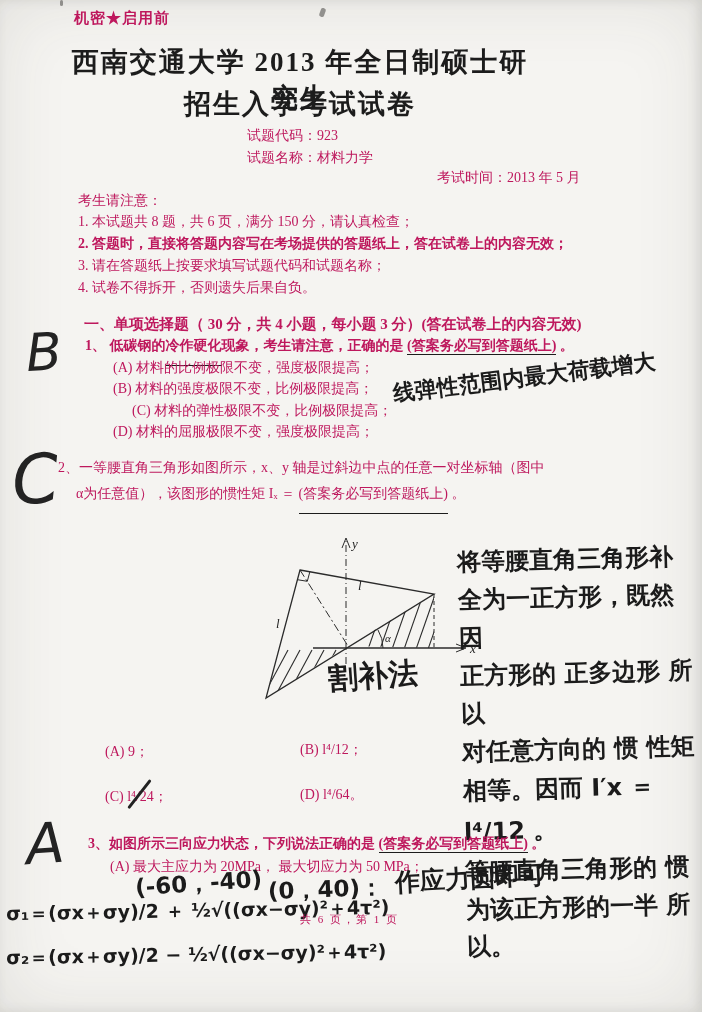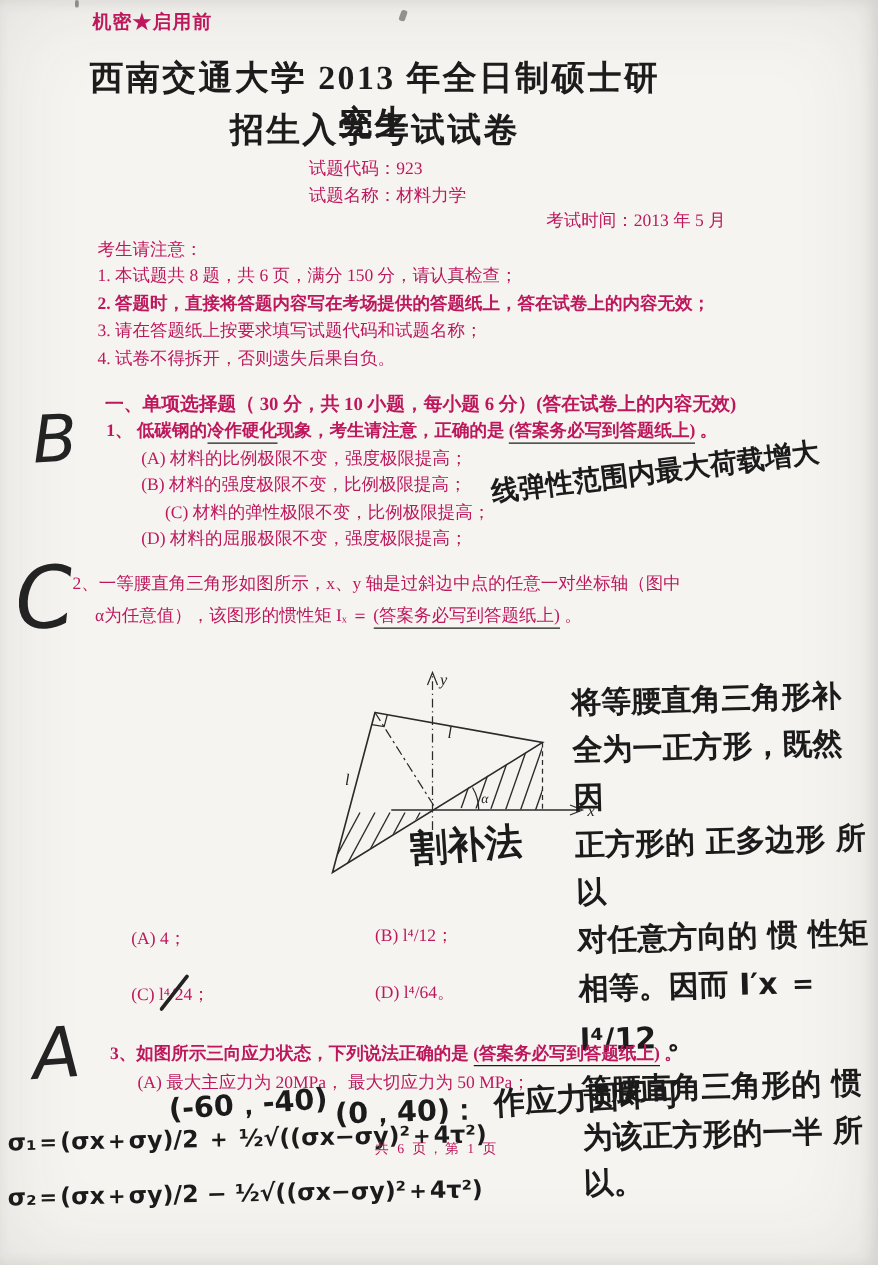--- a/index.html
+++ b/index.html
@@ -6,21 +6,21 @@
   .page{
     position:relative;width:702px;height:1012px;overflow:hidden;
     background:#f5f4f1;
     box-shadow:inset 0 0 70px rgba(60,58,52,0.10), inset -4px 0 12px rgba(60,58,52,0.12);
     font-family:"Liberation Serif","DejaVu Serif",serif;color:#1c1c1c;
   }
   .abs{position:absolute;}
   .print{font-family:"Liberation Serif","DejaVu Serif",serif;color:#be185d;font-size:14px;line-height:1.45;}
   .bold{font-weight:bold;}
   .hand{font-family:"DejaVu Sans",sans-serif;color:#1b1b1b;font-weight:bold;}
-  .ul{border-bottom:1.6px solid #1c1c1c;padding-bottom:1px;text-align:center;}
+  .ul{border-bottom:1.6px solid #1c1c1c;padding-bottom:12px;text-align:center;}
   .ul-bold{border-bottom:1.6px solid #1c1c1c;padding-bottom:1px;font-weight:bold;}
   .title{font-size:27px;font-weight:bold;letter-spacing:2px;text-align:center;}
   .mark-letter{font-family:"DejaVu Sans",sans-serif;font-style:italic;color:#232323;line-height:1;}
   .speck{background:#6b6a66;border-radius:2px;opacity:.7;}
   svg text{font-family:"Liberation Serif","DejaVu Serif",serif;fill:#232323;}
   .fig-line{stroke:#2b2b2b;stroke-width:1.3;fill:none;}
   .fig-thin{stroke:#2b2b2b;stroke-width:1;fill:none;}
   .hatch line{stroke:#2b2b2b;stroke-width:1.1;}
 </style>
 </head>
@@ -39,21 +39,21 @@
   <div class="abs print" style="left:247px;top:126px;font-size:14px;">试题代码：923</div>
   <div class="abs print" style="left:247px;top:148px;font-size:14px;text-align:right;">试题名称：材料力学</div>
   <div class="abs print" style="left:437px;top:168px;font-size:14px;">考试时间：2013 年 5 月</div>
 
   <div class="abs print" style="left:78px;top:191px;font-size:14px;">考生请注意：</div>
   <div class="abs print" style="left:78px;top:212px;font-size:14px;">1. 本试题共 8 题，共 6 页，满分 150 分，请认真检查；</div>
   <div class="abs print bold" style="left:78px;top:234px;font-size:14px;">2. 答题时，直接将答题内容写在考场提供的答题纸上，答在试卷上的内容无效；</div>
   <div class="abs print" style="left:78px;top:256px;font-size:14px;">3. 请在答题纸上按要求填写试题代码和试题名称；</div>
   <div class="abs print" style="left:78px;top:278px;font-size:14px;">4. 试卷不得拆开，否则遗失后果自负。</div>
 
-  <div class="abs print bold" style="left:84px;top:314px;font-size:15px;">一、单项选择题（ 30 分，共 10 小题，每小题 6 分）(答在试卷上的内容无效)</div>
+  <div class="abs print bold" style="left:84px;top:314px;font-size:15px;">一、单项选择题（ 30 分，共 4 小题，每小题 3 分）(答在试卷上的内容无效)</div>
 
   <div class="abs mark-letter" style="left:26px;top:326px;font-size:52px;transform:rotate(-3deg);">B</div>
 
   <div class="abs print bold" style="left:85px;top:336px;width:575px;font-size:14px;"><span>1、 </span><span>低碳钢的</span><span class="ul">冷作硬化</span><span>现象，考生请注意，正确的是 </span><span class="ul-bold">(答案务必写到答题纸上)</span><span> 。</span></div>
 
   <div class="abs print" style="left:113px;top:358px;font-size:14px;">(A) 材料的比例极限不变，强度极限提高；</div>
   <div class="abs print" style="left:113px;top:379px;font-size:14px;">(B) 材料的强度极限不变，比例极限提高；</div>
   <div class="abs print" style="left:113px;top:401px;font-size:14px;margin-left:19px;">(C) 材料的弹性极限不变，比例极限提高；</div>
   <div class="abs print" style="left:113px;top:422px;font-size:14px;">(D) 材料的屈服极限不变，强度极限提高；</div>
 
@@ -116,21 +116,21 @@
   <div class="abs" style="left:462px;top:540px;width:242px;transform:rotate(-1.5deg);">
     <div class="hand" style="font-size:24px;line-height:38px;">将等腰直角三角形补</div>
     <div class="hand" style="font-size:24px;line-height:38px;">全为一正方形，既然 因</div>
     <div class="hand" style="font-size:24px;line-height:38px;">正方形的 正多边形 所以</div>
     <div class="hand" style="font-size:24px;line-height:38px;">对任意方向的 惯 性矩</div>
     <div class="hand" style="font-size:24px;line-height:41px;">相等。因而 I′x ＝ l⁴/12 。</div>
     <div class="hand" style="font-size:24px;line-height:39px;">等腰直角三角形的 惯</div>
     <div class="hand" style="font-size:24px;line-height:37px;">为该正方形的一半 所以。</div>
   </div>
 
-  <div class="abs print" style="left:105px;top:742px;font-size:14px;">(A) 4；</div>
+  <div class="abs print" style="left:105px;top:742px;font-size:14px;">(A) 9；</div>
   <div class="abs print" style="left:300px;top:740px;font-size:14px;">(B) l⁴/12；</div>
   <div class="abs print" style="left:105px;top:787px;font-size:14px;">(C) l⁴/24；</div>
   <div class="abs print" style="left:300px;top:785px;font-size:14px;">(D) l⁴/64。</div>
 
   <div class="abs" style="left:138px;top:776px;width:2.5px;height:36px;background:#222;transform:rotate(38deg);border-radius:2px;"></div>
 
   <div class="abs mark-letter" style="left:26px;top:816px;font-size:56px;transform:rotate(-4deg);">A</div>
 
   <div class="abs print bold" style="left:88px;top:834px;width:590px;font-size:14px;"><span>3、如图所示三向应力状态，下列说法正确的是 </span><span class="ul-bold">(答案务必写到答题纸上)</span><span> 。</span></div>
 

